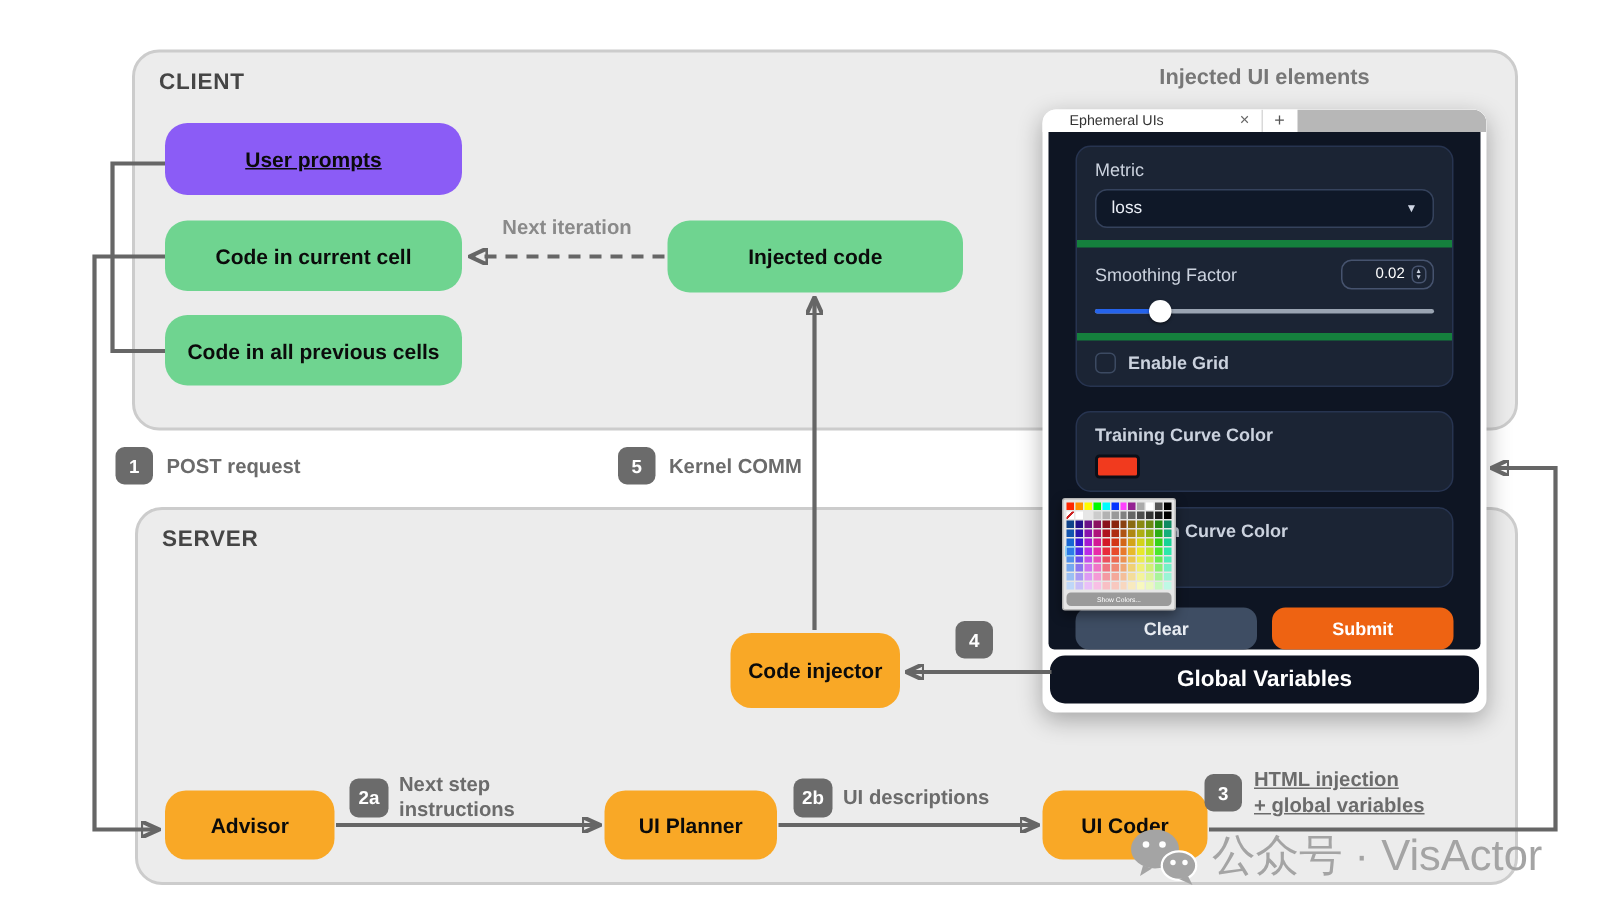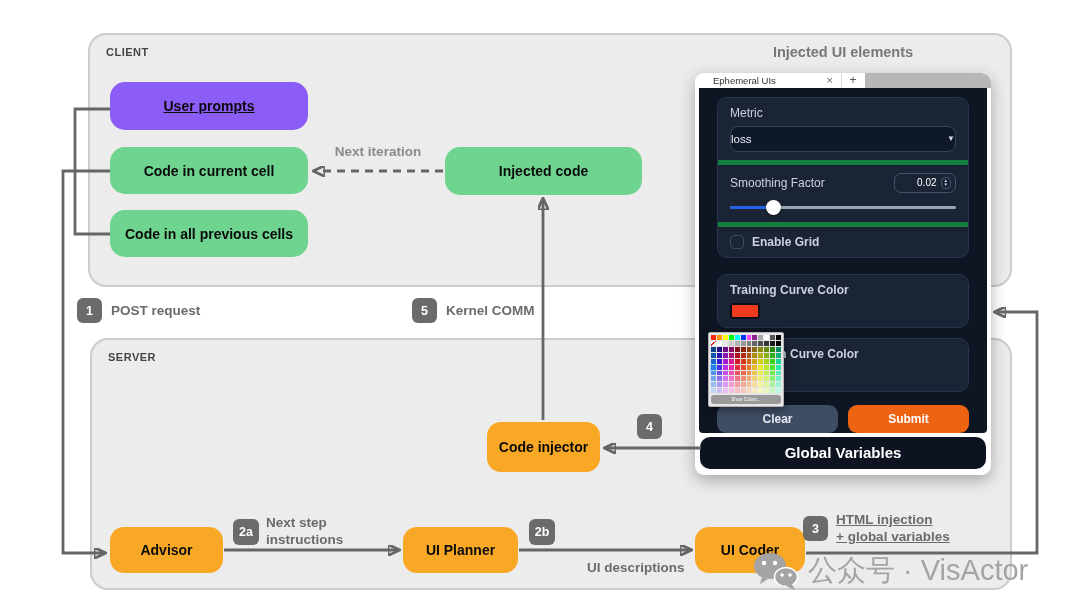--- a/index.html
+++ b/index.html
@@ -1,21 +1,21 @@
 <!DOCTYPE html>
 <html><head>
 <meta charset="utf-8">
 <style>
   html,body{margin:0;padding:0;background:#fff;}
   .stage{position:relative;width:1080px;height:611px;background:#fff;overflow:hidden;
          font-family:"Liberation Sans",sans-serif;}
 
   
   .zone{position:absolute;background:#ECECEC;border:2px solid #CCCCCC;border-radius:18px;z-index:1;}
-  .zone-title{position:absolute;top:11px;left:16px;font-weight:bold;font-size:11px;color:#454545;letter-spacing:.5px;}
+  .zone-title{position:absolute;top:11px;left:16px;font-weight:bold;font-size:15px;color:#454545;letter-spacing:.5px;}
 
   
   .connectors{position:absolute;left:0;top:0;z-index:5;pointer-events:none;}
   .connectors path{fill:none;stroke:#666;stroke-width:2.8px;}
   .connectors path.dashed{stroke-dasharray:8 6;}
 
   
   .node{position:absolute;display:flex;align-items:center;justify-content:center;
         font-weight:bold;font-size:14px;color:#0b0b0b;border-radius:15px;z-index:3;text-align:center;}
   .node.blue{background:#8b5cf6;text-decoration:underline;}
@@ -38,21 +38,21 @@
   .tab-plus{flex:0 0 22px;display:flex;align-items:center;justify-content:center;color:#555;font-size:12px;
             border-left:1px solid #d9d9d9;}
   .tab-rest{flex:1;background:#B7B7B7;border-radius:0 9px 0 0;margin-left:1px;}
 
   .appdark{flex:1;margin:0 4px;background:#0E1523;border-radius:0 0 4px 4px;padding:9px 18px 0;position:relative;}
   .card{background:#1B2434;border:1px solid #273450;border-radius:10px;}
   .card .sect{padding:8px 12px;}
   .card .sect + .sect{border-top:5px solid #15803d;}
   .lbl{color:#CBD2DE;font-size:12px;}
   .dropdown{margin-top:6px;height:24px;background:#0F1828;border:1px solid #35425c;border-radius:8px;
-            display:flex;align-items:center;justify-content:space-between;padding:0 0;color:#EAEEF6;font-size:11.5px;}
+            display:flex;align-items:center;justify-content:space-between;padding:0 10px;color:#EAEEF6;font-size:11.5px;}
   .caret{color:#cfd6e4;font-size:8px;}
   .smrow{display:flex;justify-content:space-between;align-items:center;}
   .numbox{width:52px;height:18px;border:1px solid #46536e;border-radius:7px;display:flex;align-items:center;
           justify-content:flex-end;gap:4px;padding:0 4px;color:#fff;font-size:10px;}
   .stepper{display:flex;flex-direction:column;line-height:4px;color:#cfd6e4;font-size:4.5px;border:1px solid #46536e;
            border-radius:4px;padding:1px 2px;}
   .slider{position:relative;height:14px;margin-top:7px;}
   .slider .track{position:absolute;left:0;right:0;top:6px;height:3px;background:#9AA4B2;border-radius:2px;}
   .slider .fill{position:absolute;left:0;top:6px;height:3px;background:#2563EB;border-radius:2px;}
   .slider .thumb{position:absolute;top:0;width:15px;height:15px;background:#fff;border-radius:50%;
@@ -123,21 +123,21 @@
   <div class="badge" style="left:412px;top:298px;">5</div>
   <div class="steplabel" style="left:446px;top:302px;">Kernel COMM</div>
 
   <div class="badge" style="left:233px;top:519px;width:26px;height:26px;">2a</div>
   <div class="steplabel" style="left:266px;top:514px;">
     <span>Next step</span><br>
     <span>instructions</span>
   </div>
 
   <div class="badge" style="left:529px;top:519px;width:26px;height:26px;">2b</div>
-  <div class="steplabel" style="left:587px;top:523px;margin-top:36px;">UI descriptions</div>
+  <div class="steplabel" style="left:562px;top:523px;">UI descriptions</div>
 
   <div class="badge" style="left:803px;top:516px;">3</div>
   <div class="steplabel" style="left:836px;top:511px;text-decoration:underline;">
     <span>HTML injection</span><br>
     <span>+ global variables</span>
   </div>
 
   <div class="badge" style="left:637px;top:414px;">4</div>
 
   <div class="node orange" style="left:487px;top:422px;width:113px;height:50px;">Code injector</div>

